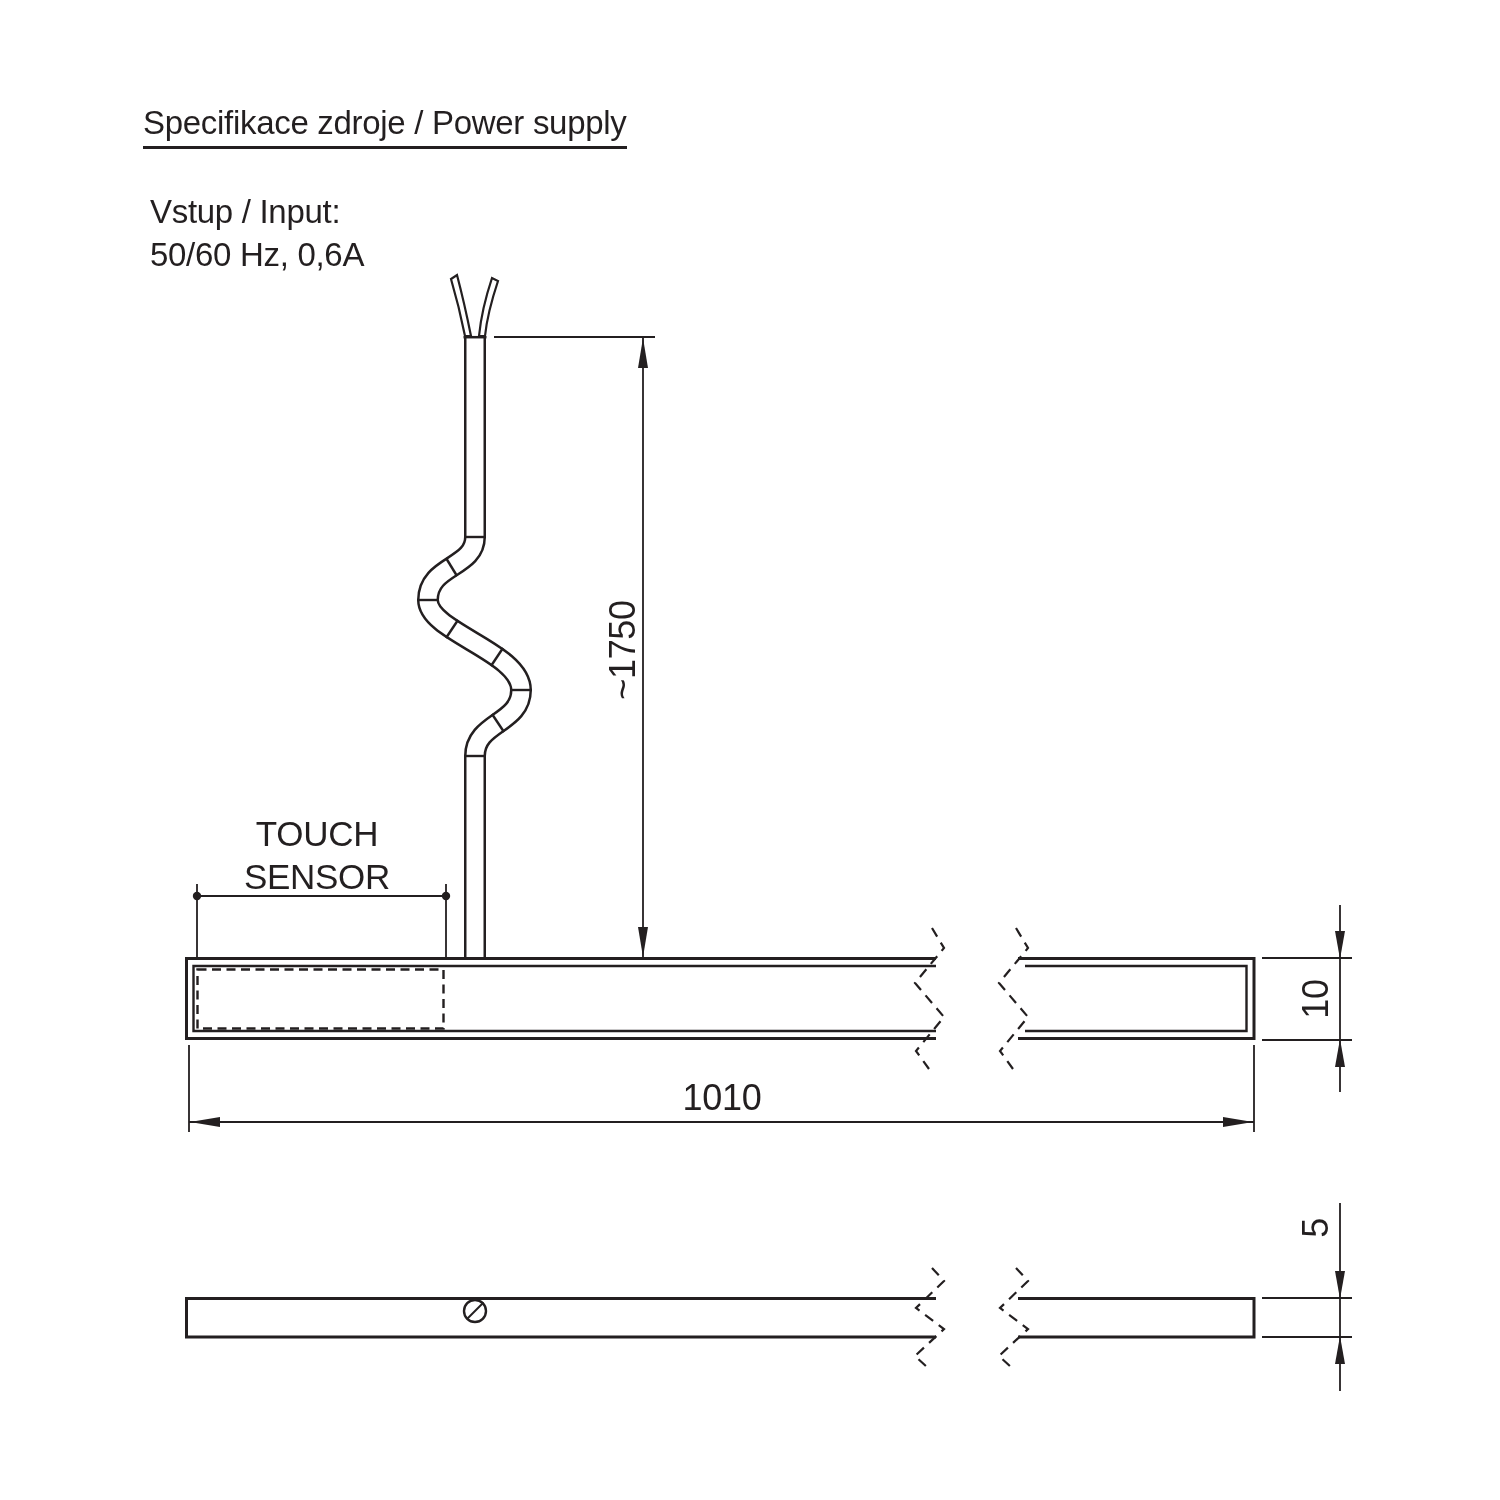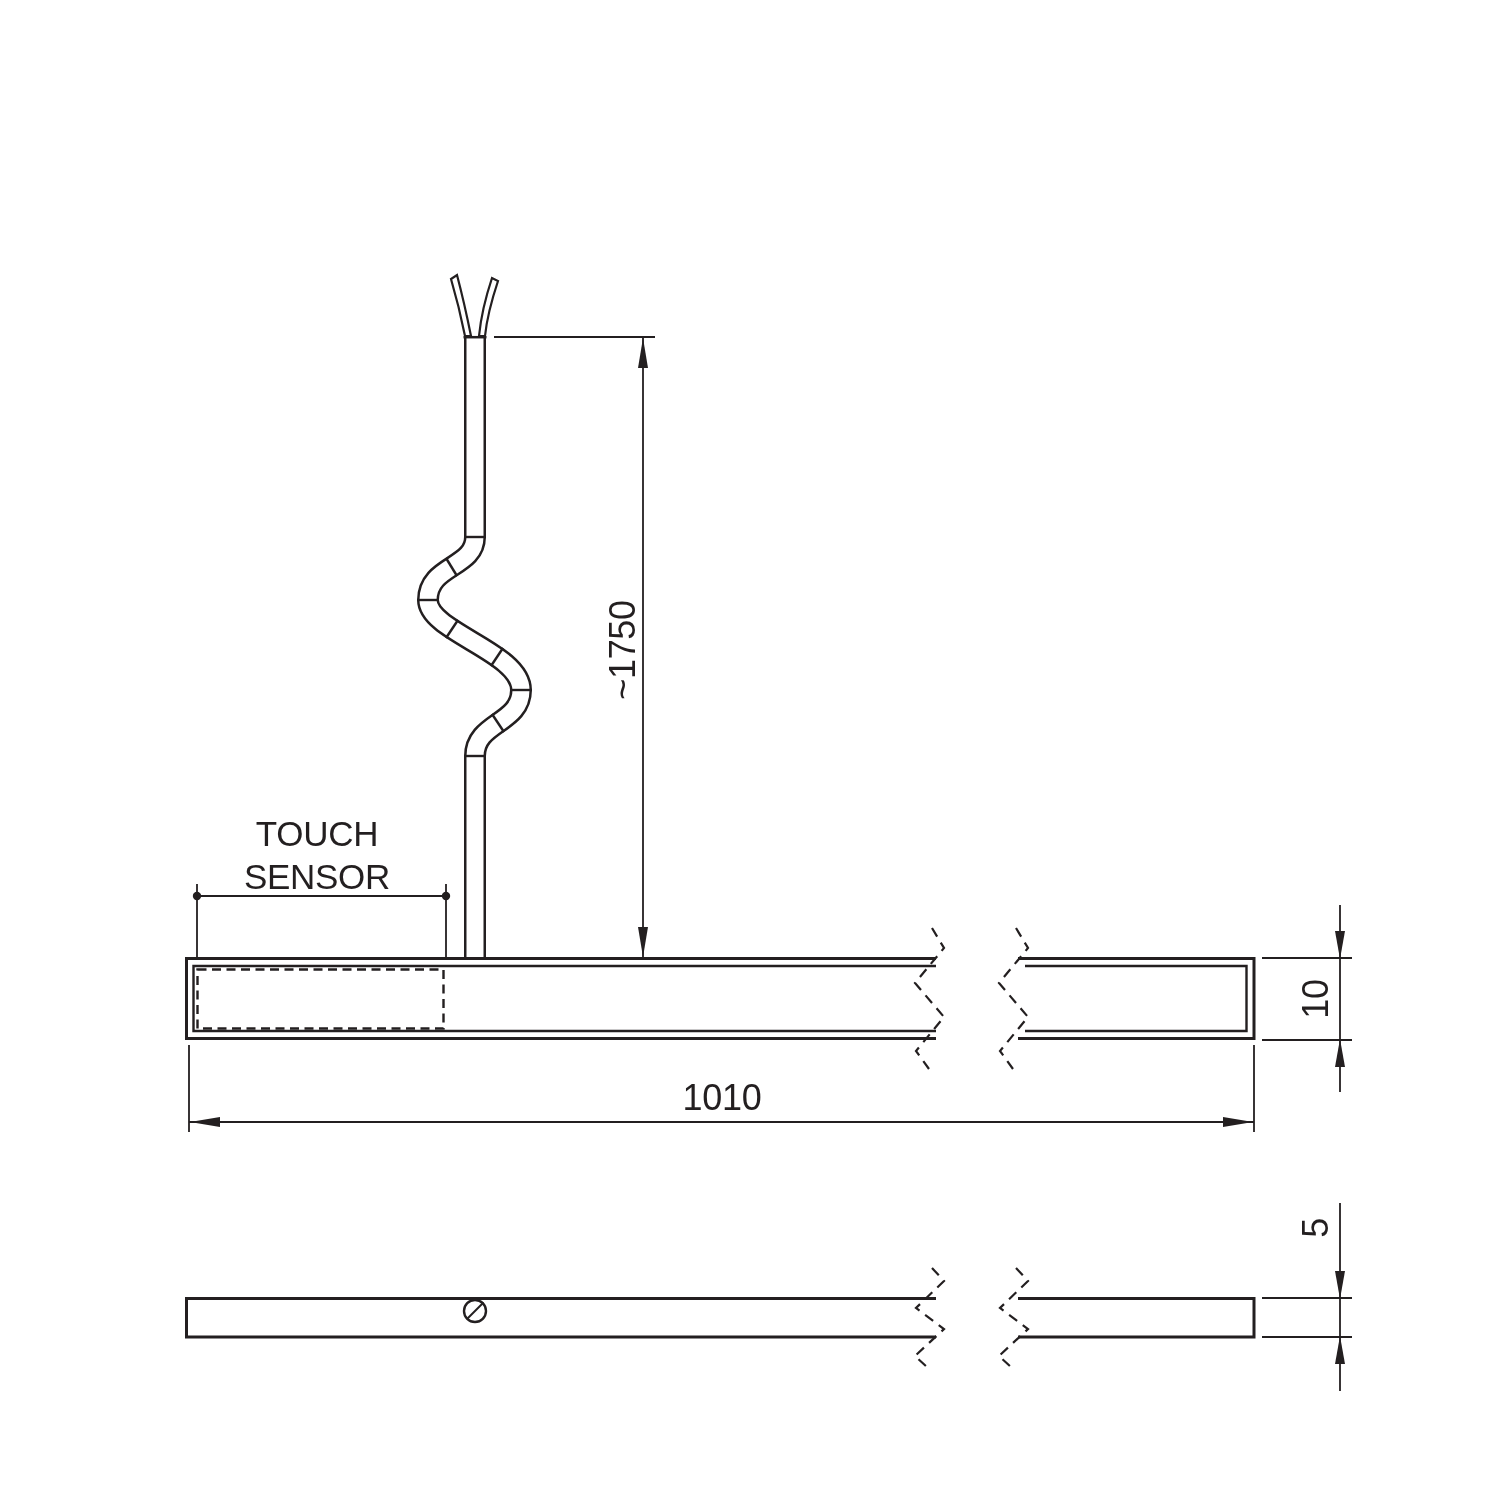--- a/index.html
+++ b/index.html
@@ -14,22 +14,27 @@
   .spec-block.b2{top:364px;}
   .volt{display:inline-block;min-width:150px;}
   svg.drawing{position:absolute;left:0;top:0;width:1500px;height:1500px;}
   svg.drawing text{font-family:"Liberation Sans", sans-serif;fill:#231f20;letter-spacing:-0.3px;}
 </style>
 </head>
 <body>
 
 <div class="canvas">
 
+  <div class="spec-title">
+    <span class="u">Specifikace zdroje / Power supply</span>
+  </div>
 
   <div class="spec-block b1">
+    <div>Vstup / Input:</div>
+    <div>50/60 Hz, 0,6A</div>
   </div>
 
 
   <svg class="drawing" viewBox="0 0 1500 1500" xmlns="http://www.w3.org/2000/svg">
 
     <g>
       <path d="M475,336 L475,537 C475,568 428,565 428,600 C428,632 521,652 521,690 C521,724 475,722 475,756 L475,958" fill="none" stroke="#231f20" stroke-width="22"></path>
       <path d="M475,336 L475,537 C475,568 428,565 428,600 C428,632 521,652 521,690 C521,724 475,722 475,756 L475,958" fill="none" stroke="#ffffff" stroke-width="17"></path>
       <line x1="463.5" y1="337.2" x2="486.5" y2="337.2" stroke="#231f20" stroke-width="2.5"></line>
 

